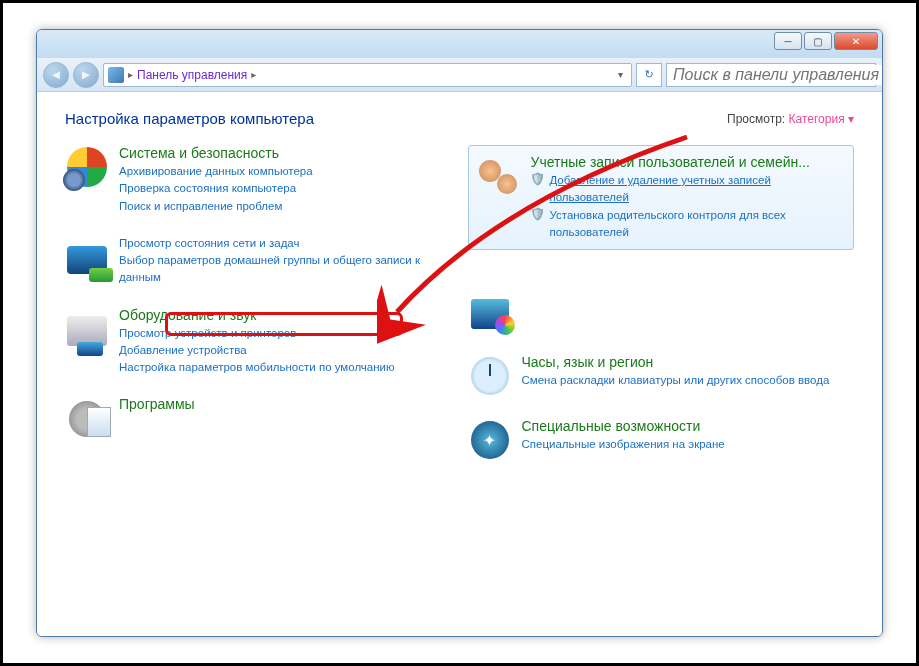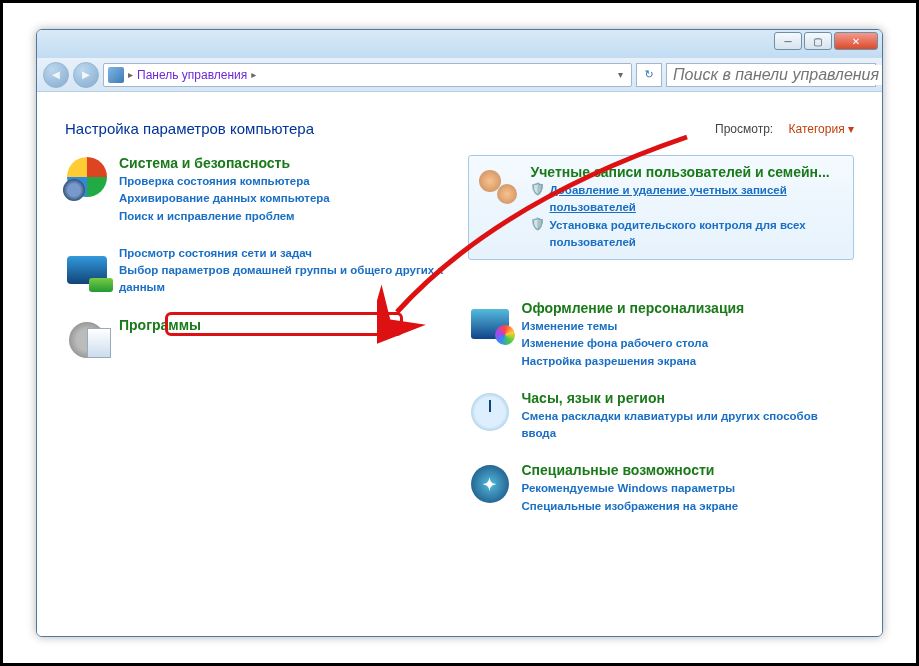--- a/index.html
+++ b/index.html
@@ -110,32 +110,32 @@
     padding: 0 4px;
   }
   .searchbox input {
     border:none;outline:none;flex:1;font-size:16px;
     color:#888; font-style:italic;
   }
   .search-icon { color:#2e6fb0; font-size:13px; }
   .content {
     flex:1;
     background:#fff;
-    padding: 28px 28px 10px 28px;
+    padding: 18px 28px 10px 28px;
     overflow: hidden;
     position: relative;
   }
   .header-row {
     display:flex; justify-content:space-between; align-items:center;
     margin-bottom: 18px;
   }
   .page-title { color:#003399; font-size:15px; }
   .view-group { font-size:12px; color:#444; }
-  .view-group .cat { color:#c2410c; margin-left:12px; }
-  .columns { display:flex; gap: 16px; font-weight: bold; }
+  .view-group .cat { color:#ec4899; margin-left:0; }
+  .columns { display:flex; gap: 16px; }
   .col { flex:1; display:flex; flex-direction:column; gap: 20px; }
   .category { display:flex; gap:10px; }
   .cat-icon {
     width:44px; height:44px;
     flex-shrink:0;
     display:flex;align-items:center;justify-content:center;
     font-size:30px;
   }
   .cat-body { flex:1; }
   .cat-title {
@@ -239,36 +239,47 @@
     <div class="columns">
 
       <div class="col">
 
         <div class="category">
           <div class="cat-icon">
                 <div class="ic-security"></div>
               </div>
           <div class="cat-body">
             <div class="cat-title">Система и безопасность</div>
+            <span class="sublink">Архивирование данных компьютера</span>
             <span class="sublink">Проверка состояния компьютера</span>
-            <span class="sublink">Архивирование данных компьютера</span>
             <span class="sublink">Поиск и исправление проблем</span>
           </div>
         </div>
 
         <div class="category">
           <div class="cat-icon">
                 <div class="ic-network"></div>
               </div>
           <div class="cat-body">
             <span class="sublink">Просмотр состояния сети и задач</span>
-            <span class="sublink">Выбор параметров домашней группы и общего других к данным</span>
-          </div>
-        </div>
-
+            <span class="sublink">Выбор параметров домашней группы и общего записи к данным</span>
+          </div>
+        </div>
+
+        <div class="category">
+          <div class="cat-icon">
+                <div class="ic-hardware"></div>
+              </div>
+          <div class="cat-body">
+            <div class="cat-title">Оборудование и звук</div>
+            <span class="sublink">Просмотр устройств и принтеров</span>
+            <span class="sublink">Добавление устройства</span>
+            <span class="sublink">Настройка параметров мобильности по умолчанию</span>
+          </div>
+        </div>
 
         <div class="category">
           <div class="cat-icon">
                 <div class="ic-programs"></div>
               </div>
           <div class="cat-body">
             <div class="cat-title">Программы</div>
           </div>
         </div>
 
@@ -292,45 +303,38 @@
                 <span class="sublink">Установка родительского контроля для всех пользователей</span>
               </div>
             </div>
           </div>
         </div>
 
         <div class="category">
           <div class="cat-icon">
                 <div class="ic-appearance"></div>
               </div>
-          <div class="cat-body">
-            <div class="cat-title">Оформление и персонализация</div>
-            <span class="sublink">Изменение темы</span>
-            <span class="sublink">Изменение фона рабочего стола</span>
-            <span class="sublink">Настройка разрешения экрана</span>
-          </div>
         </div>
 
         <div class="category">
           <div class="cat-icon">
                 <div class="ic-clock"></div>
               </div>
           <div class="cat-body">
             <div class="cat-title">Часы, язык и регион</div>
             <span class="sublink">Смена раскладки клавиатуры или других способов ввода</span>
           </div>
         </div>
 
         <div class="category">
           <div class="cat-icon">
                 <div class="ic-access">✦</div>
               </div>
           <div class="cat-body">
             <div class="cat-title">Специальные возможности</div>
-            <span class="sublink">Рекомендуемые Windows параметры</span>
             <span class="sublink">Специальные изображения на экране</span>
           </div>
         </div>
 
       </div>
     </div>
 
     <div class="callout-box"></div>
     <svg class="callout-arrow" viewBox="0 0 320 220">
       <defs>

